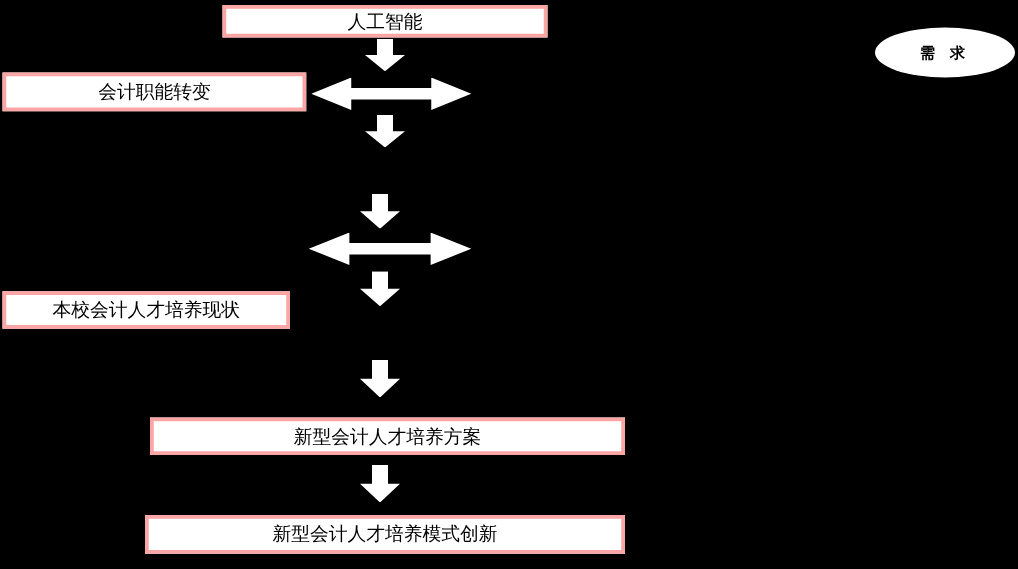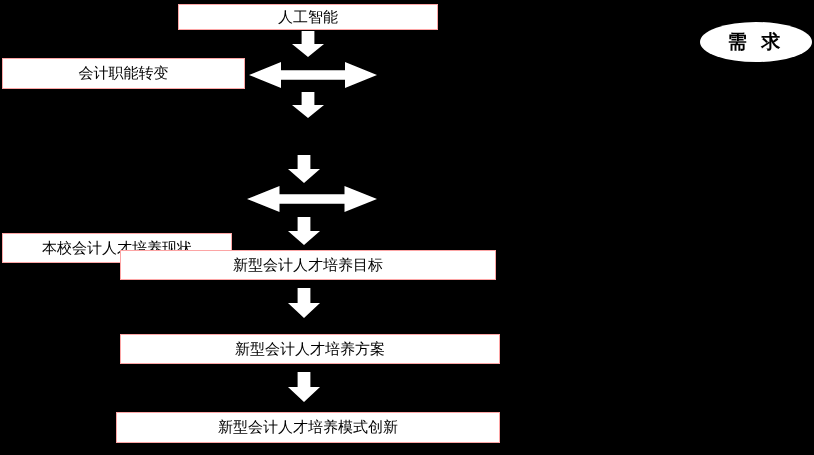--- a/index.html
+++ b/index.html
@@ -9,36 +9,36 @@
     width: 814px;
     height: 455px;
     background: #000000;
     font-family: "DejaVu Sans", sans-serif;
     overflow: hidden;
   }
   .box {
     position: absolute;
     background: #ffffff;
     color: #000000;
-    border: 1px solid #fca5a5;
+    border: 3px solid #fca5a5;
     display: flex;
     align-items: center;
     justify-content: center;
     font-size: 15px;
     white-space: nowrap;
   }
   .ellipse {
     position: absolute;
     background: #ffffff;
     color: #000000;
     border-radius: 50%;
     display: flex;
     align-items: center;
     justify-content: center;
-    font-size: 19px;
+    font-size: 12px;
     font-weight: bold;
     letter-spacing: 4px;
   }
   .arrow-down {
     position: absolute;
     background: #ffffff;
     clip-path: polygon(30% 0%, 70% 0%, 70% 50%, 100% 50%, 50% 100%, 0% 50%, 30% 50%);
   }
   .arrow-lr {
     position: absolute;
@@ -67,21 +67,20 @@
 
   <div class="arrow-down" style="left:288px; top:155px; width:32px; height:28px;"></div>
 
   <div class="box" style="left:2px; top:191px; width:230px; height:30px;margin-top:42px;">本校会计人才培养现状</div>
 
   <div class="arrow-lr" style="left:247px; top:186px; width:130px; height:26px;"></div>
 
 
   <div class="arrow-down" style="left:288px; top:217px; width:32px; height:28px;"></div>
 
-  <div class="box" style="left:120px; top:250px; width:376px; height:30px;">新型会计人才培养目标</div>
 
 
   <div class="arrow-down" style="left:288px; top:288px; width:32px; height:30px;"></div>
 
   <div class="box" style="left:120px; top:334px; width:380px; height:30px;">新型会计人才培养方案</div>
 
   <div class="arrow-down" style="left:288px; top:372px; width:32px; height:30px;"></div>
 
   <div class="box" style="left:116px; top:412px; width:384px; height:31px;">新型会计人才培养模式创新</div>
 

